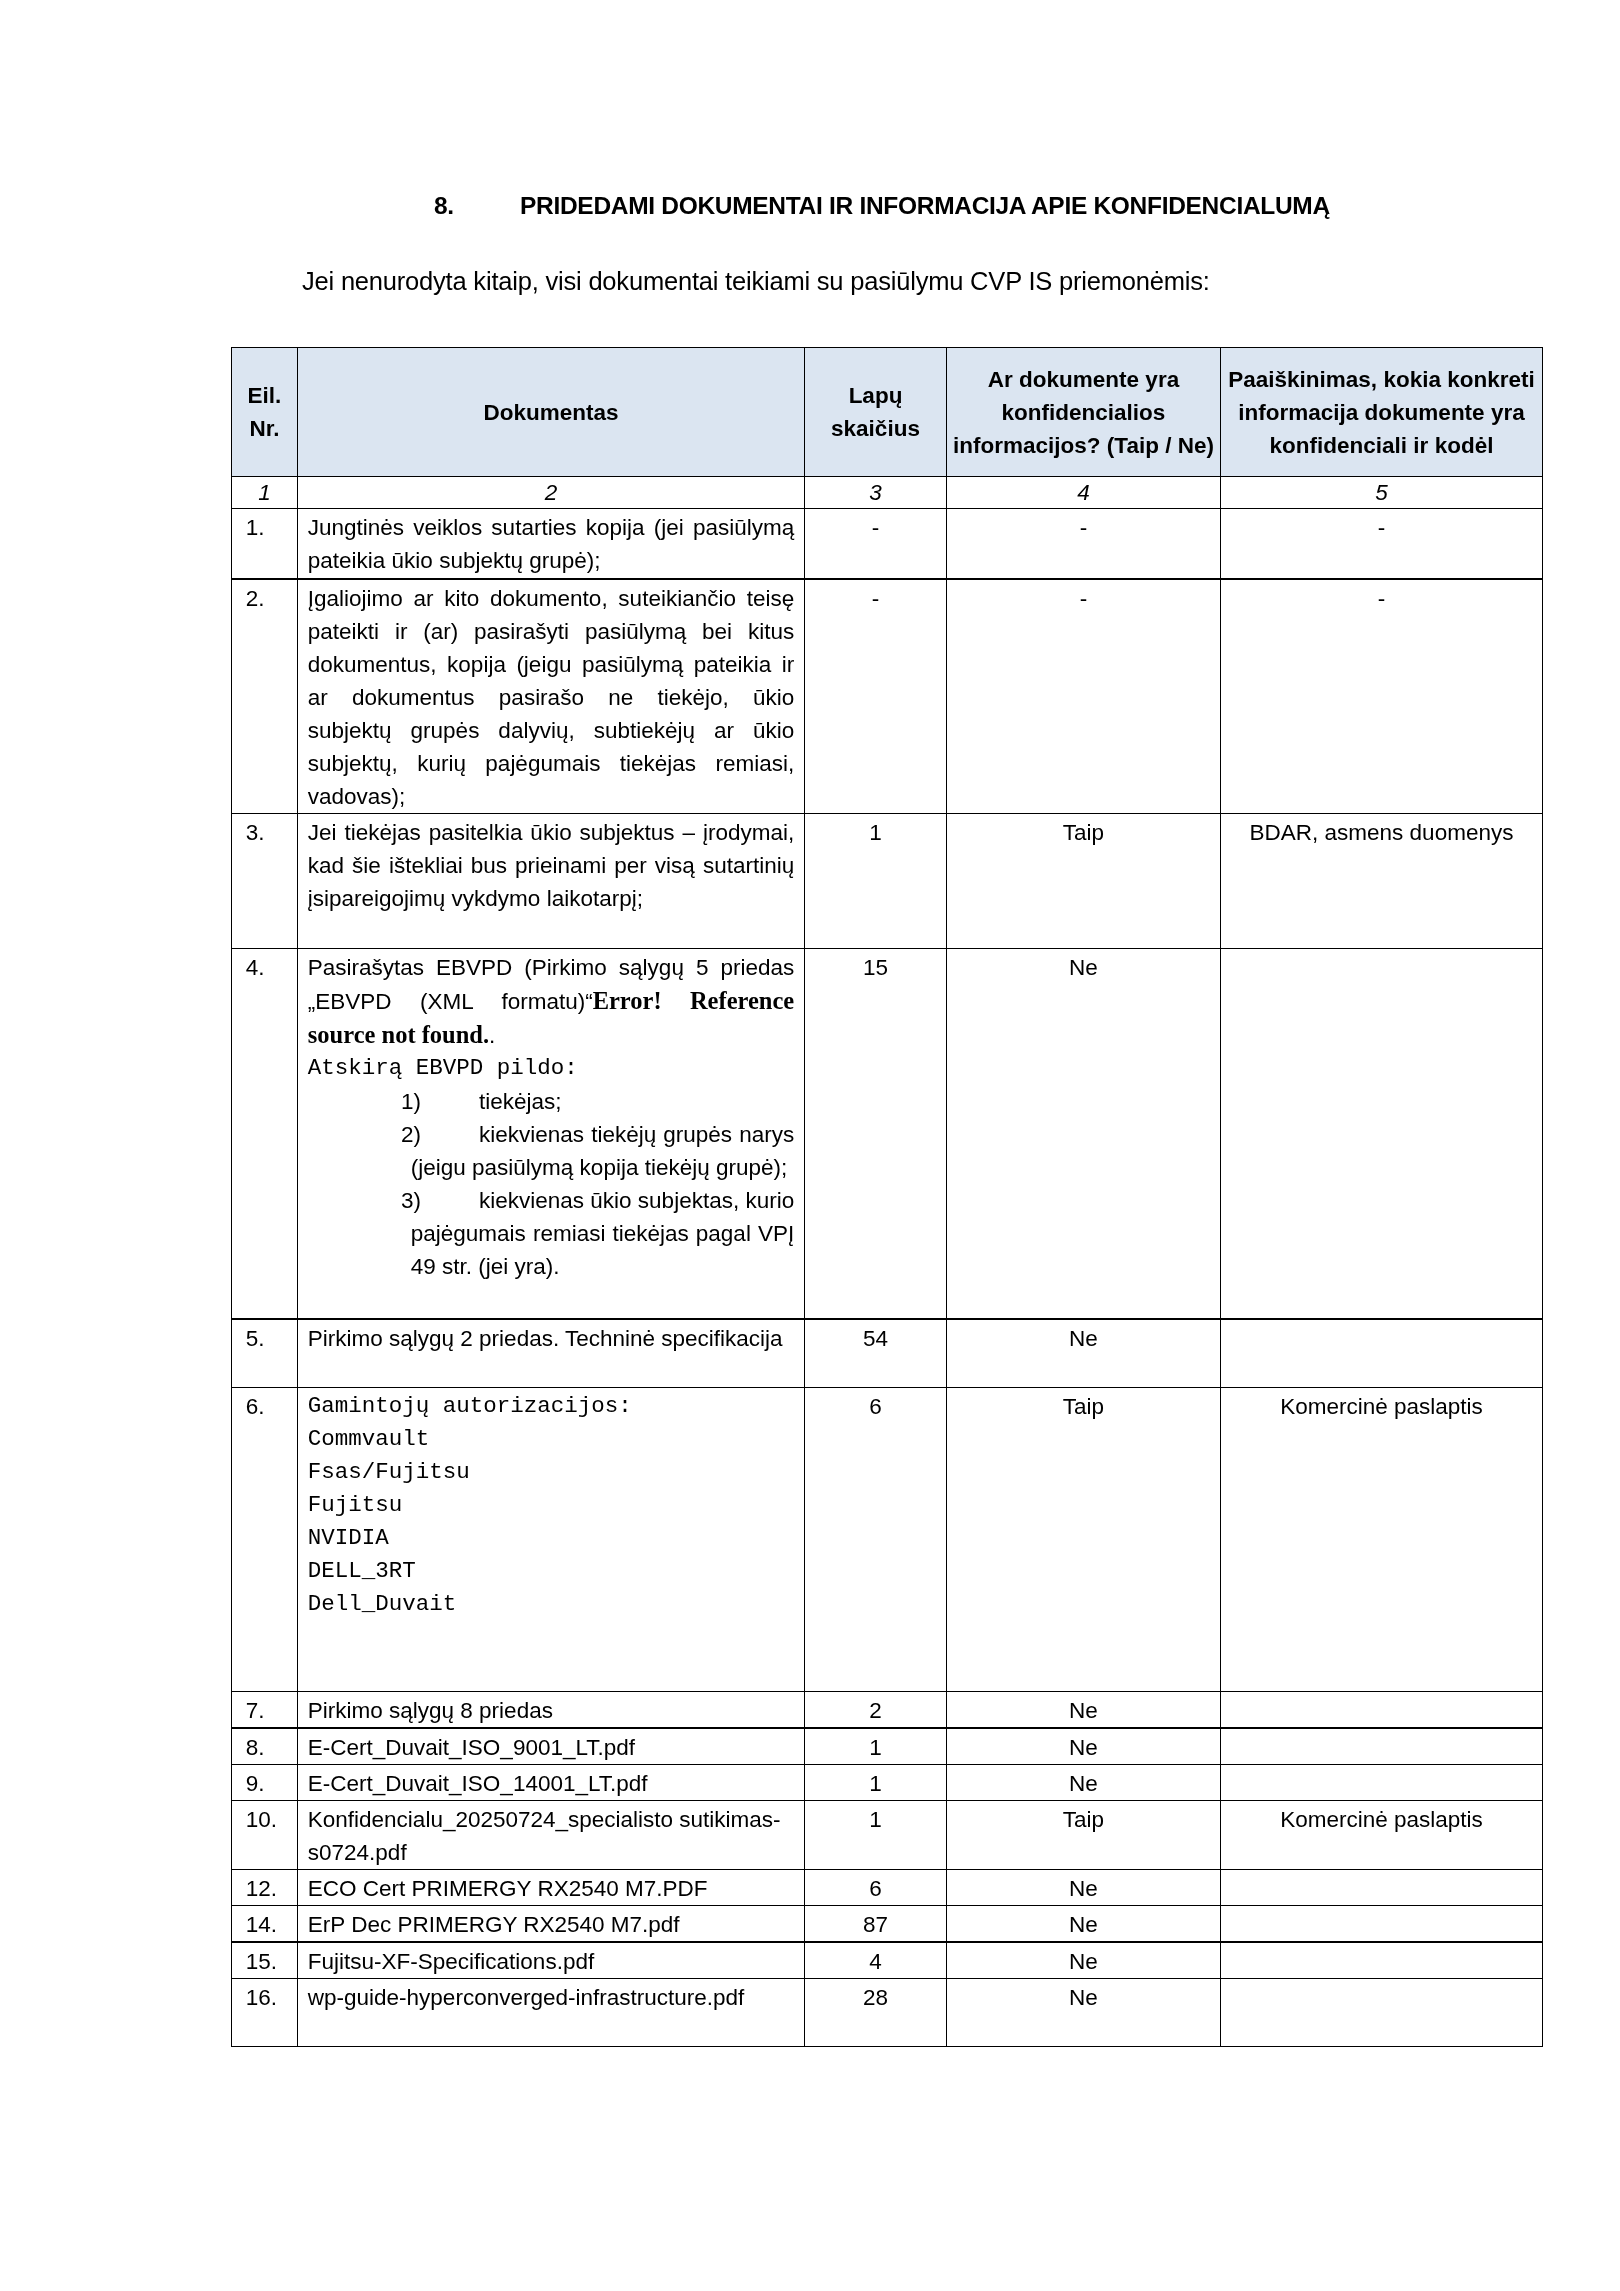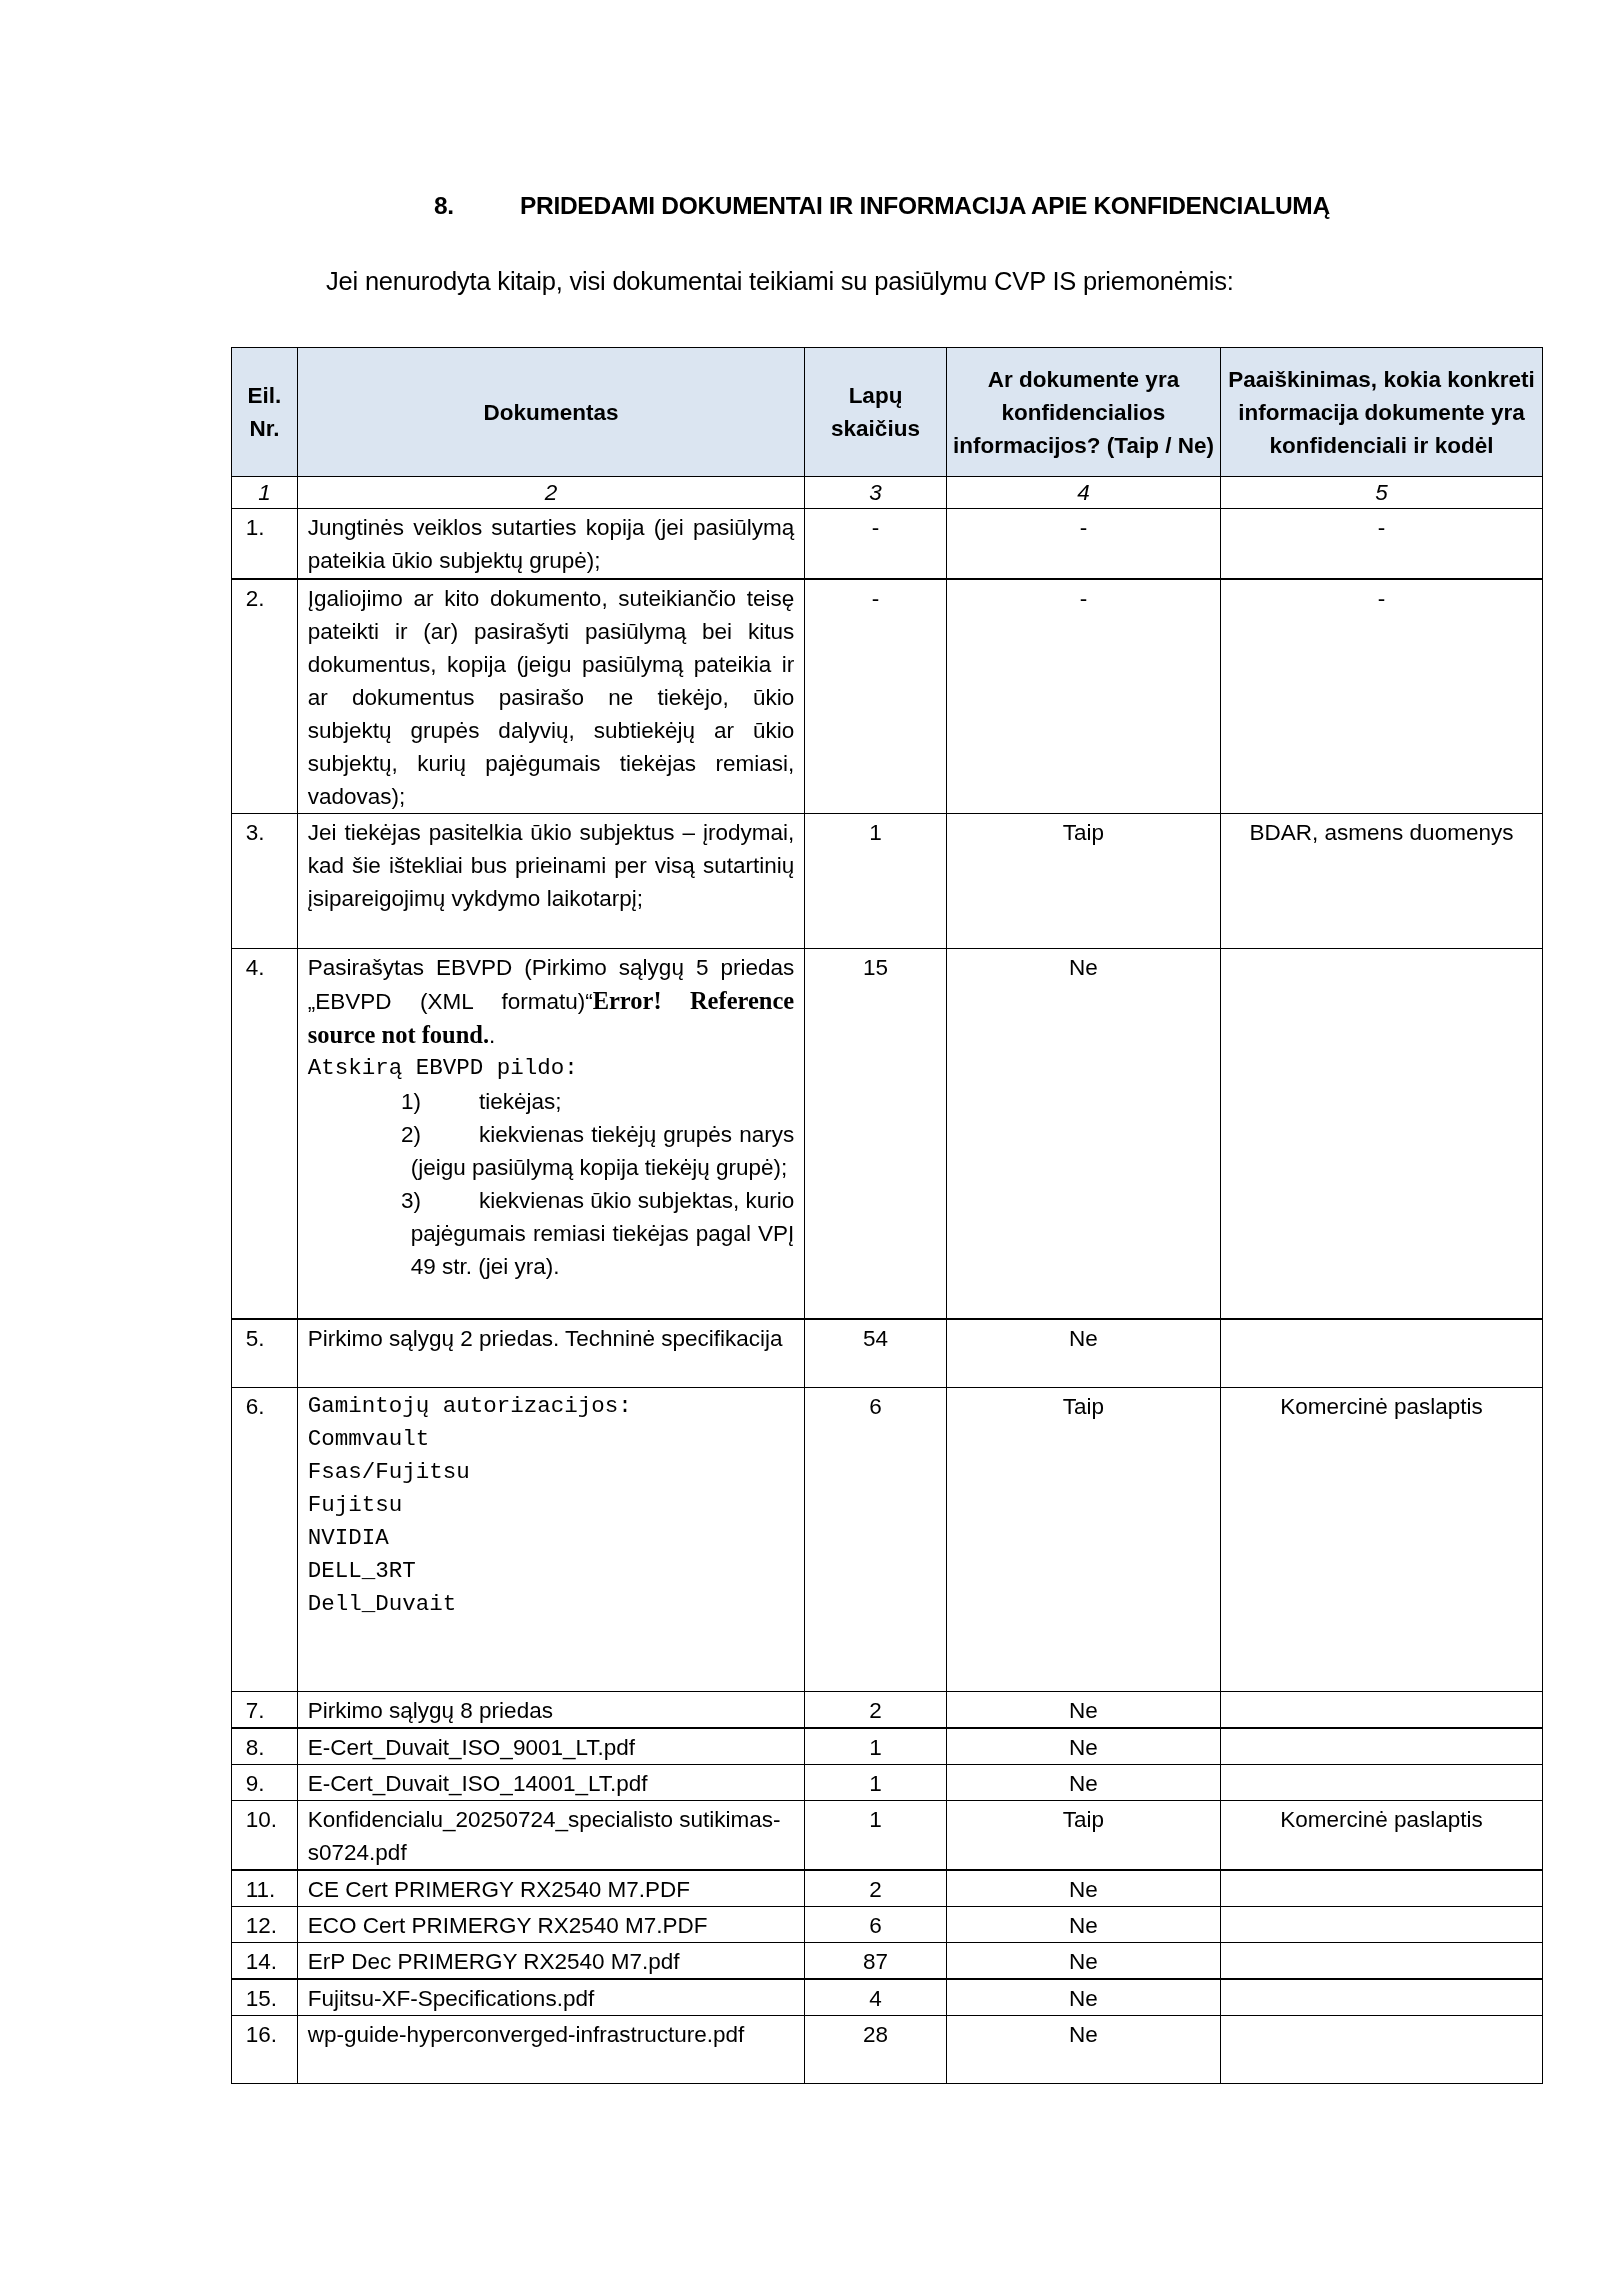--- a/index.html
+++ b/index.html
@@ -2,21 +2,21 @@
 <html><head>
 <meta charset="utf-8">
 <style>
   html, body { margin:0; padding:0; background:#ffffff; }
   body { width:1620px; height:2292px; position:relative; overflow:hidden;
          font-family:"Liberation Sans", sans-serif; color:#000; }
   .heading { position:absolute; top:192px; left:0; width:1620px; font-weight:bold;
              font-size:24.5px; letter-spacing:-0.3px; }
   .heading .num { position:absolute; left:434px; }
   .heading .title { position:absolute; left:520px; }
-  .intro { position:absolute; top:267px; left:326px; font-size:25.5px; letter-spacing:-0.2px; }
+  .intro { position:absolute; top:267px; left:302px; font-size:25.5px; letter-spacing:-0.2px; }
   table.docs { position:absolute; top:347px; left:231px; width:1311px;
                border-collapse:collapse; font-size:22.5px; line-height:33px; table-layout:fixed; }
   table.docs td, table.docs th { border:1.5px solid #000; vertical-align:top; padding:2px 9.8px 0 9.8px; }
   table.docs th { background:#dbe5f1; font-weight:bold; vertical-align:middle; text-align:center;
                   height:128px; padding:0 5.9px; font-size:22.5px; line-height:33px; }
   table.docs tr.colnums td { font-style:italic; text-align:center; height:29px; padding:0; line-height:31px; }
   td.nr { text-align:left; padding-left:13.7px !important; }
   td.doc { text-align:justify; }
   td.c { text-align:center; }
   td.mid { vertical-align:middle; }
@@ -149,27 +149,20 @@
     </tr>
 
     <tr style="height:69px">
       <td class="nr">10.</td>
       <td>Konfidencialu_20250724_specialisto sutikimas-s0724.pdf</td>
       <td class="c">1</td>
       <td class="c">Taip</td>
       <td class="c">Komercinė paslaptis</td>
     </tr>
 
-    <tr class="thick" style="height:33px">
-      <td class="nr">11.</td>
-      <td>CE Cert PRIMERGY RX2540 M7.PDF</td>
-      <td class="c">2</td>
-      <td class="c">Ne</td>
-      <td class="c"></td>
-    </tr>
 
     <tr style="height:34px">
       <td class="nr">12.</td>
       <td>ECO Cert PRIMERGY RX2540 M7.PDF</td>
       <td class="c">6</td>
       <td class="c">Ne</td>
       <td class="c"></td>
     </tr>
 
 

